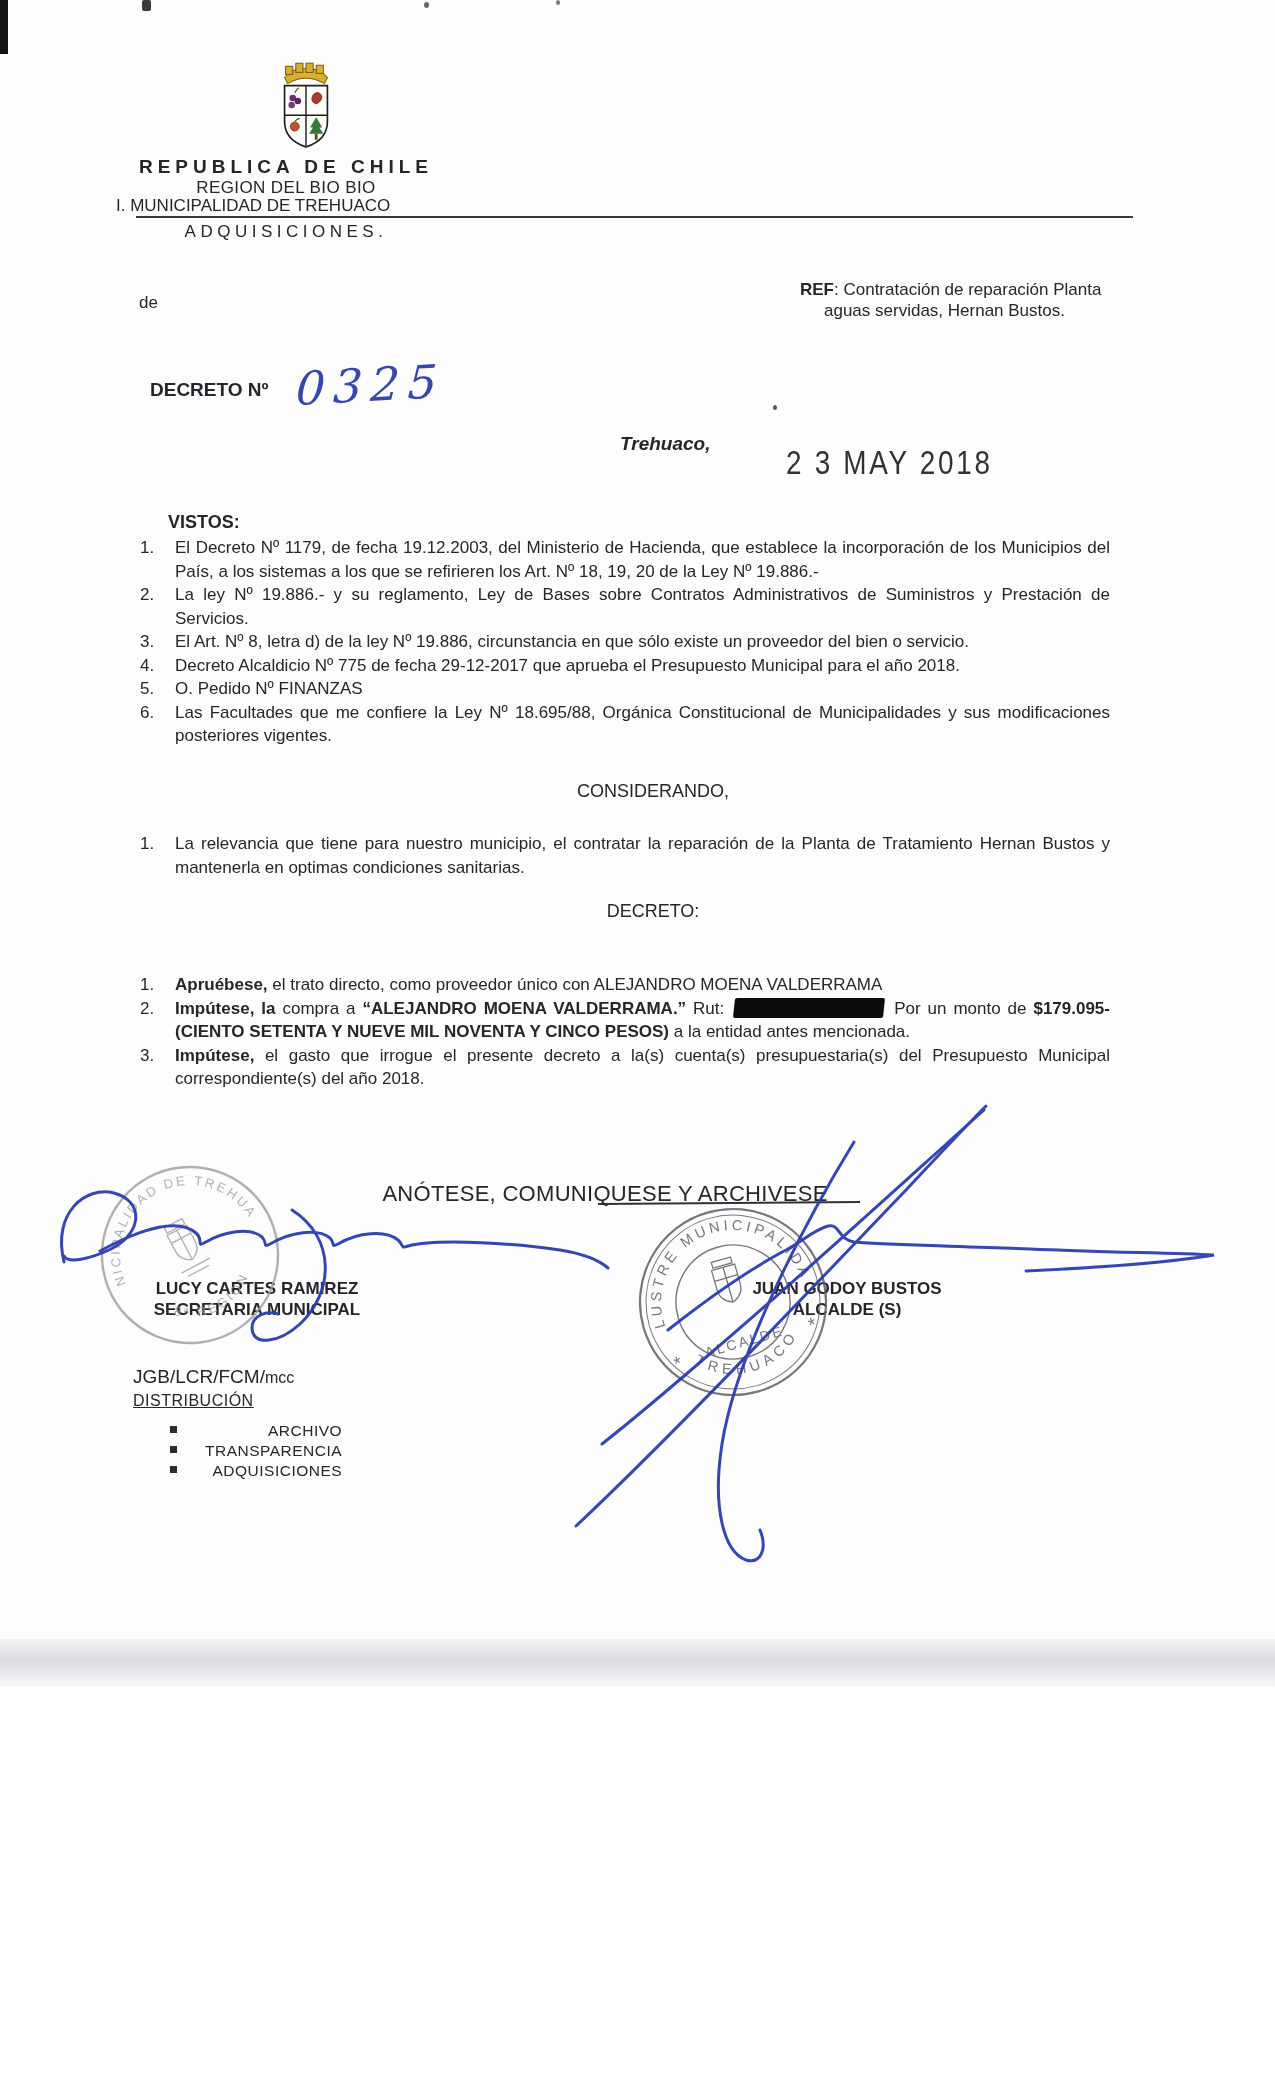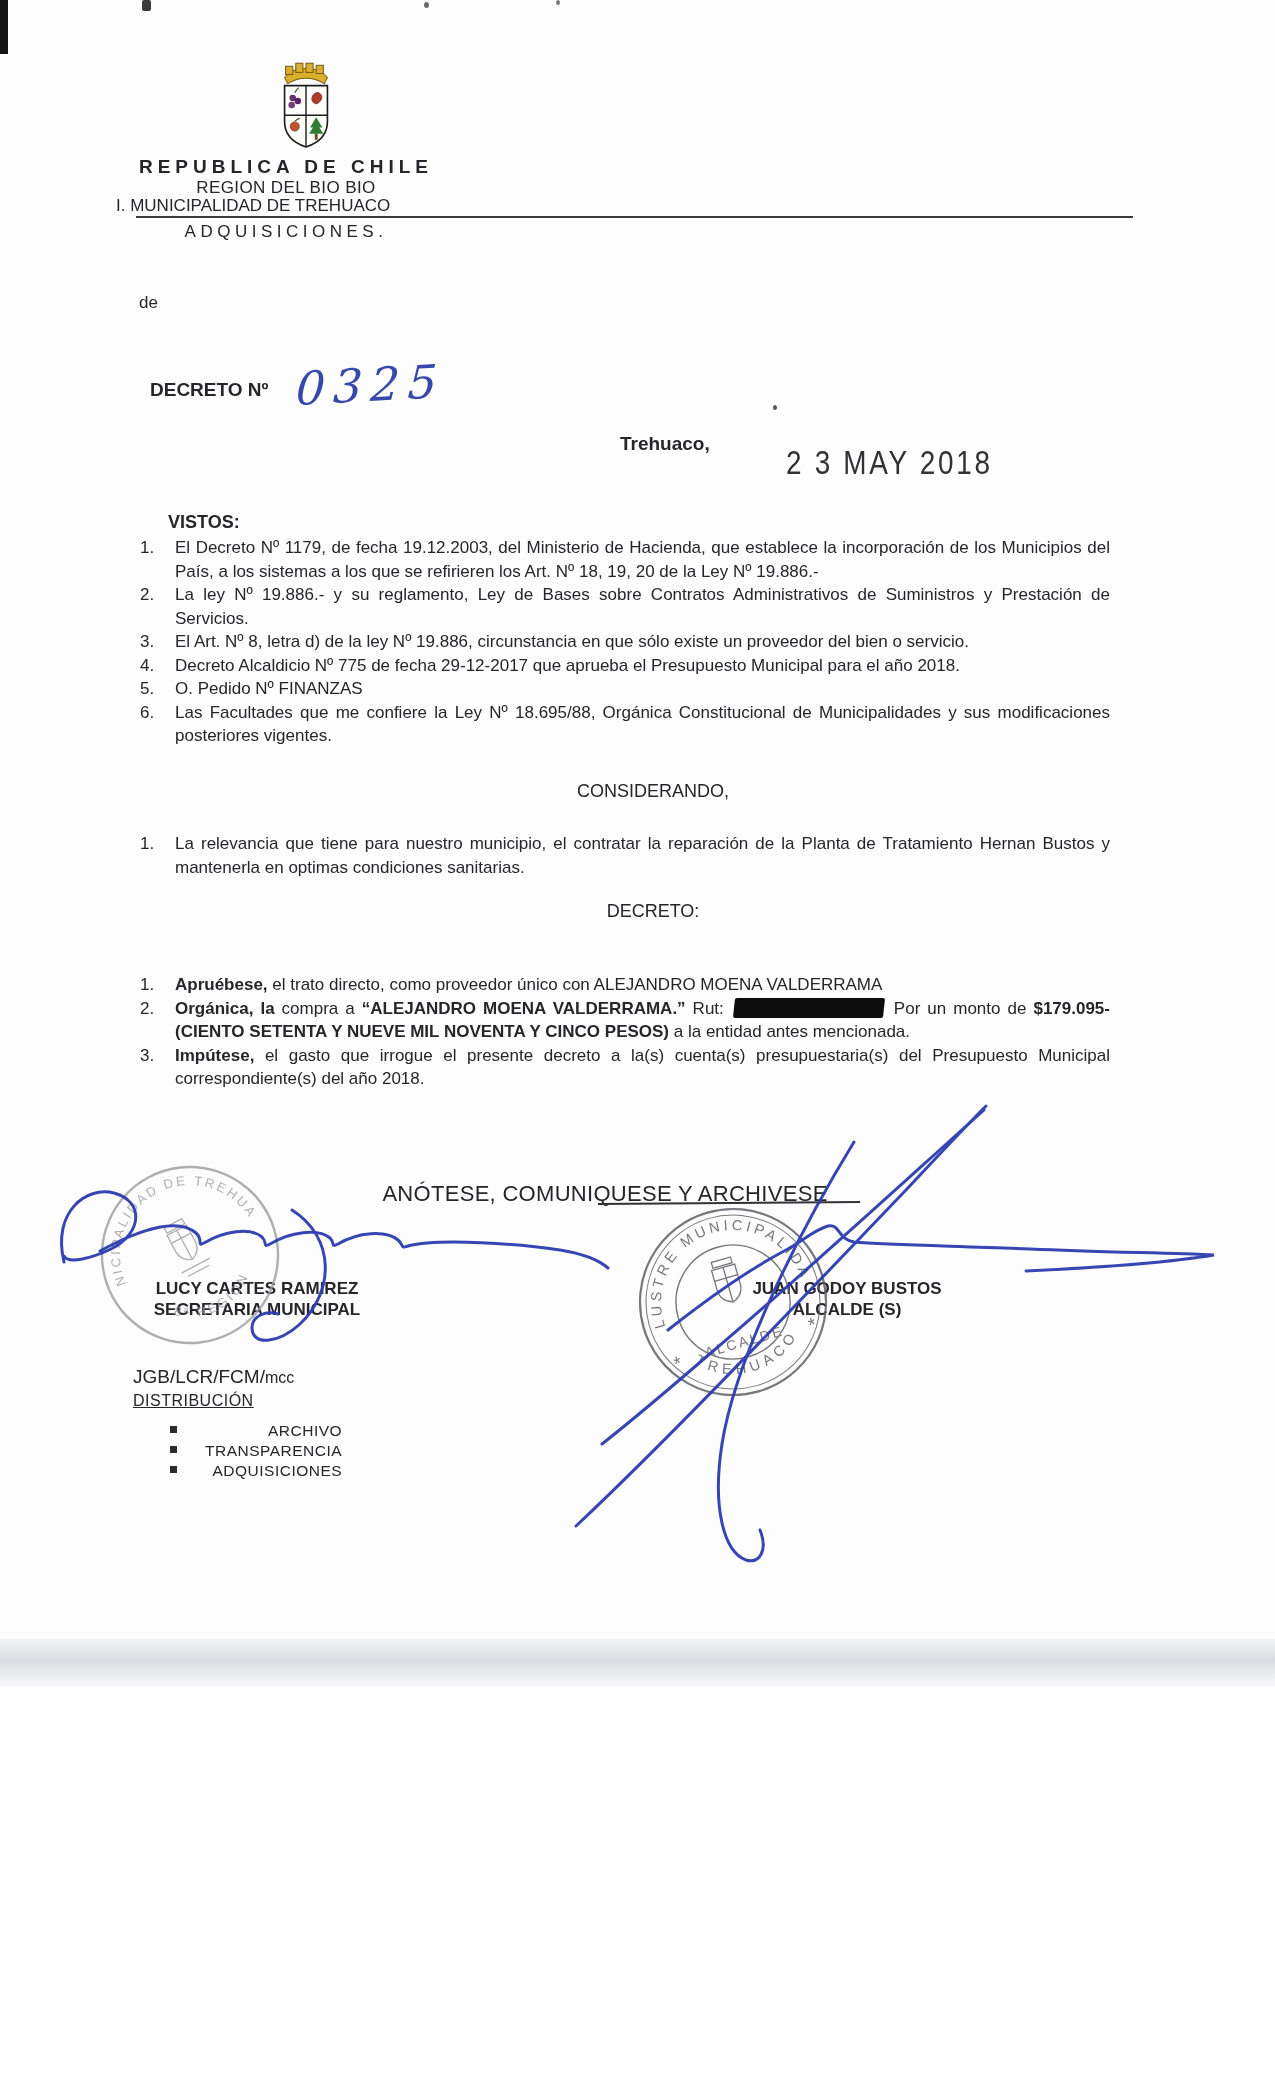--- a/index.html
+++ b/index.html
@@ -28,21 +28,21 @@
   .salutation{left:139px;top:293px;font-size:17px;}
   .reference{left:800px;top:279px;width:390px;font-size:17px;line-height:21px;}
   .reference .l2{padding-left:24px;}
 
   .decree-label{left:150px;top:379px;font-size:19px;font-weight:bold;}
   .handwritten{
     left:296px;top:358px;font-size:46px;color:#3748ac;
     font-family:"DejaVu Serif", serif;font-style:italic;letter-spacing:8px;
     transform:rotate(-3deg) skewX(-6deg);
   }
-  .place{left:620px;top:433px;font-weight:bold;font-size:19px;}
+  .place{left:620px;top:433px;font-weight:bold;font-size:19px;font-style:italic;}
   .datestamp{
     left:786px;top:444px;font-size:31px;color:#313136;letter-spacing:3px;
     transform:scale(.9,1.08);transform-origin:left top;white-space:nowrap;
   }
   .dot{left:773px;top:405px;width:4px;height:5px;background:#55555a;border-radius:50%;}
 
   
   .sec{left:140px;width:1026px;}
   .vistos{top:512px;}
   .considerando{top:781px;}
@@ -120,20 +120,24 @@
     </g>
   </svg>
 
   <div class="abs lh-country">REPUBLICA DE CHILE</div>
   <div class="abs lh-region">REGION DEL BIO BIO</div>
   <div class="abs lh-muni">I. MUNICIPALIDAD DE TREHUACO</div>
   <div class="abs lh-rule"></div>
   <div class="abs lh-dept">ADQUISICIONES.</div>
 
   <div class="abs salutation">de</div>
+  <div class="abs reference">
+    <div><span class="b">REF</span><span>: Contratación de reparación Planta</span></div>
+    <div class="l2">aguas servidas, Hernan Bustos.</div>
+  </div>
 
   <div class="abs decree-label">DECRETO Nº</div>
   <div class="abs handwritten">0325</div>
 
   <div class="abs dot"></div>
   <div class="abs place">Trehuaco,</div>
   <div class="abs datestamp">2 3 MAY 2018</div>
 
   <section class="abs sec vistos">
     <h3 class="sec-title">VISTOS:</h3>
@@ -177,21 +181,21 @@
 
   <section class="abs sec decreto">
     <h3 class="sec-title-center">DECRETO:</h3>
     <ol class="list">
       <li>
           <span class="num">1.</span>
           <span class="txt"><span class="b">Apruébese,</span><span> el trato directo, como proveedor único con ALEJANDRO MOENA VALDERRAMA</span></span>
         </li>
       <li>
           <span class="num">2.</span>
-          <span class="txt"><span class="b">Orgánica, la</span><span> compra a </span><span class="b">“ALEJANDRO MOENA VALDERRAMA.”</span><span> Rut: </span><span class="redact"></span><span> Por un monto de </span><span class="b">$179.095- (CIENTO SETENTA Y NUEVE MIL NOVENTA Y CINCO PESOS)</span><span> a la entidad antes mencionada.</span></span>
+          <span class="txt"><span class="b">Impútese, la</span><span> compra a </span><span class="b">“ALEJANDRO MOENA VALDERRAMA.”</span><span> Rut: </span><span class="redact"></span><span> Por un monto de </span><span class="b">$179.095- (CIENTO SETENTA Y NUEVE MIL NOVENTA Y CINCO PESOS)</span><span> a la entidad antes mencionada.</span></span>
         </li>
       <li>
           <span class="num">3.</span>
           <span class="txt"><span class="b">Impútese,</span><span> el gasto que irrogue el presente decreto a la(s) cuenta(s) presupuestaria(s) del Presupuesto Municipal correspondiente(s) del año 2018.</span></span>
         </li>
     </ol>
   </section>
 
   <div class="abs closing">ANÓTESE, COMUNIQUESE Y ARCHIVESE</div>
   <div class="abs closing-underline"></div>

